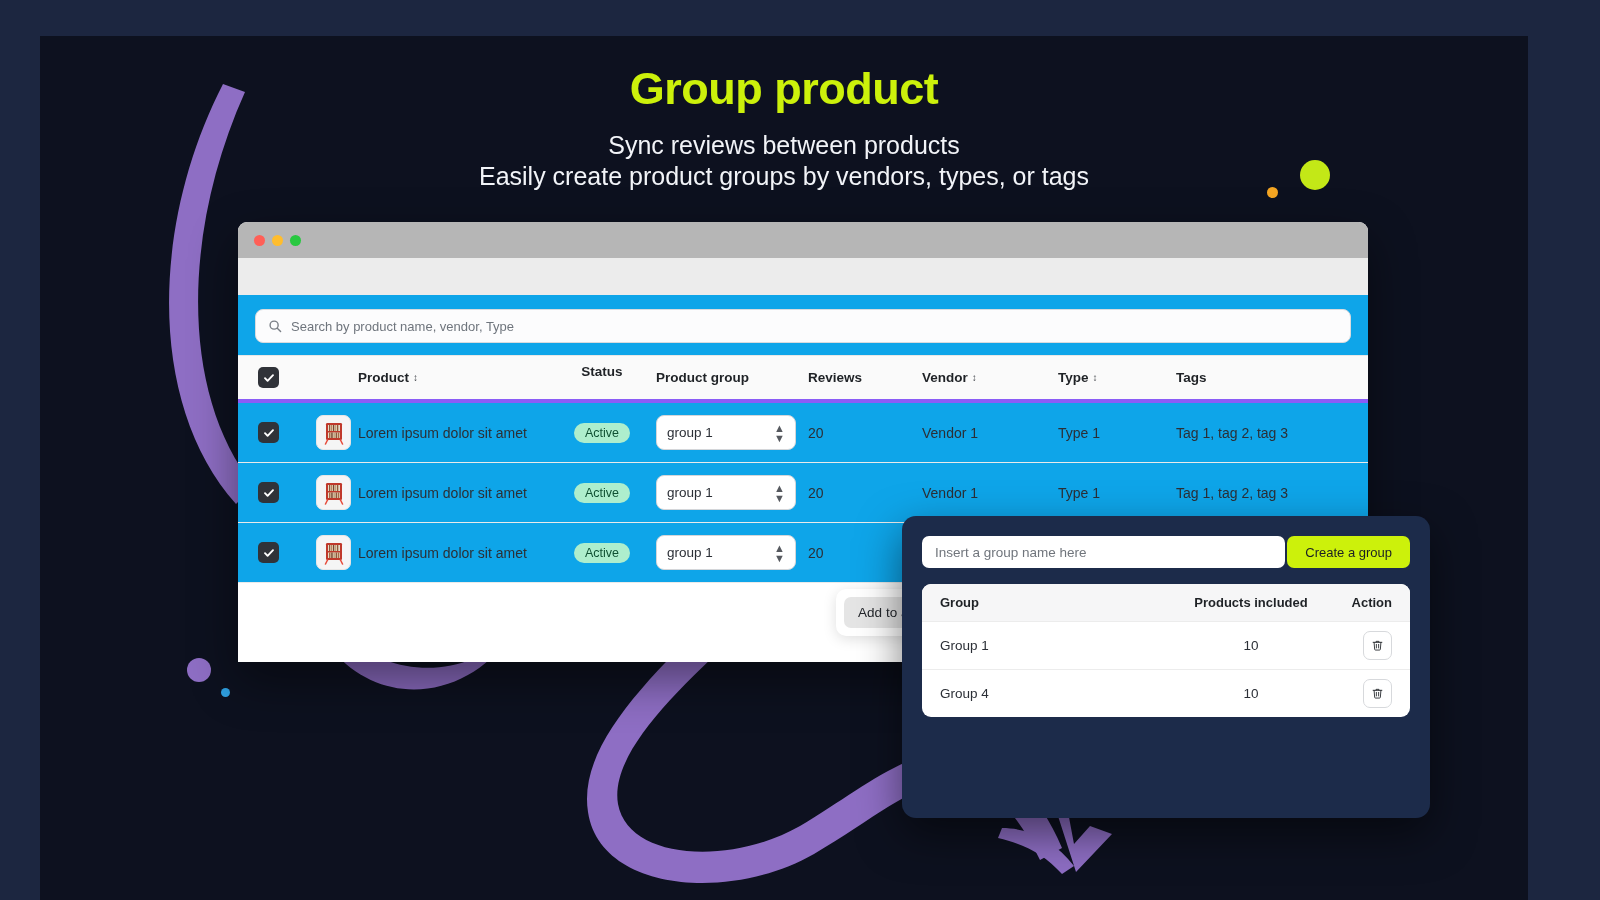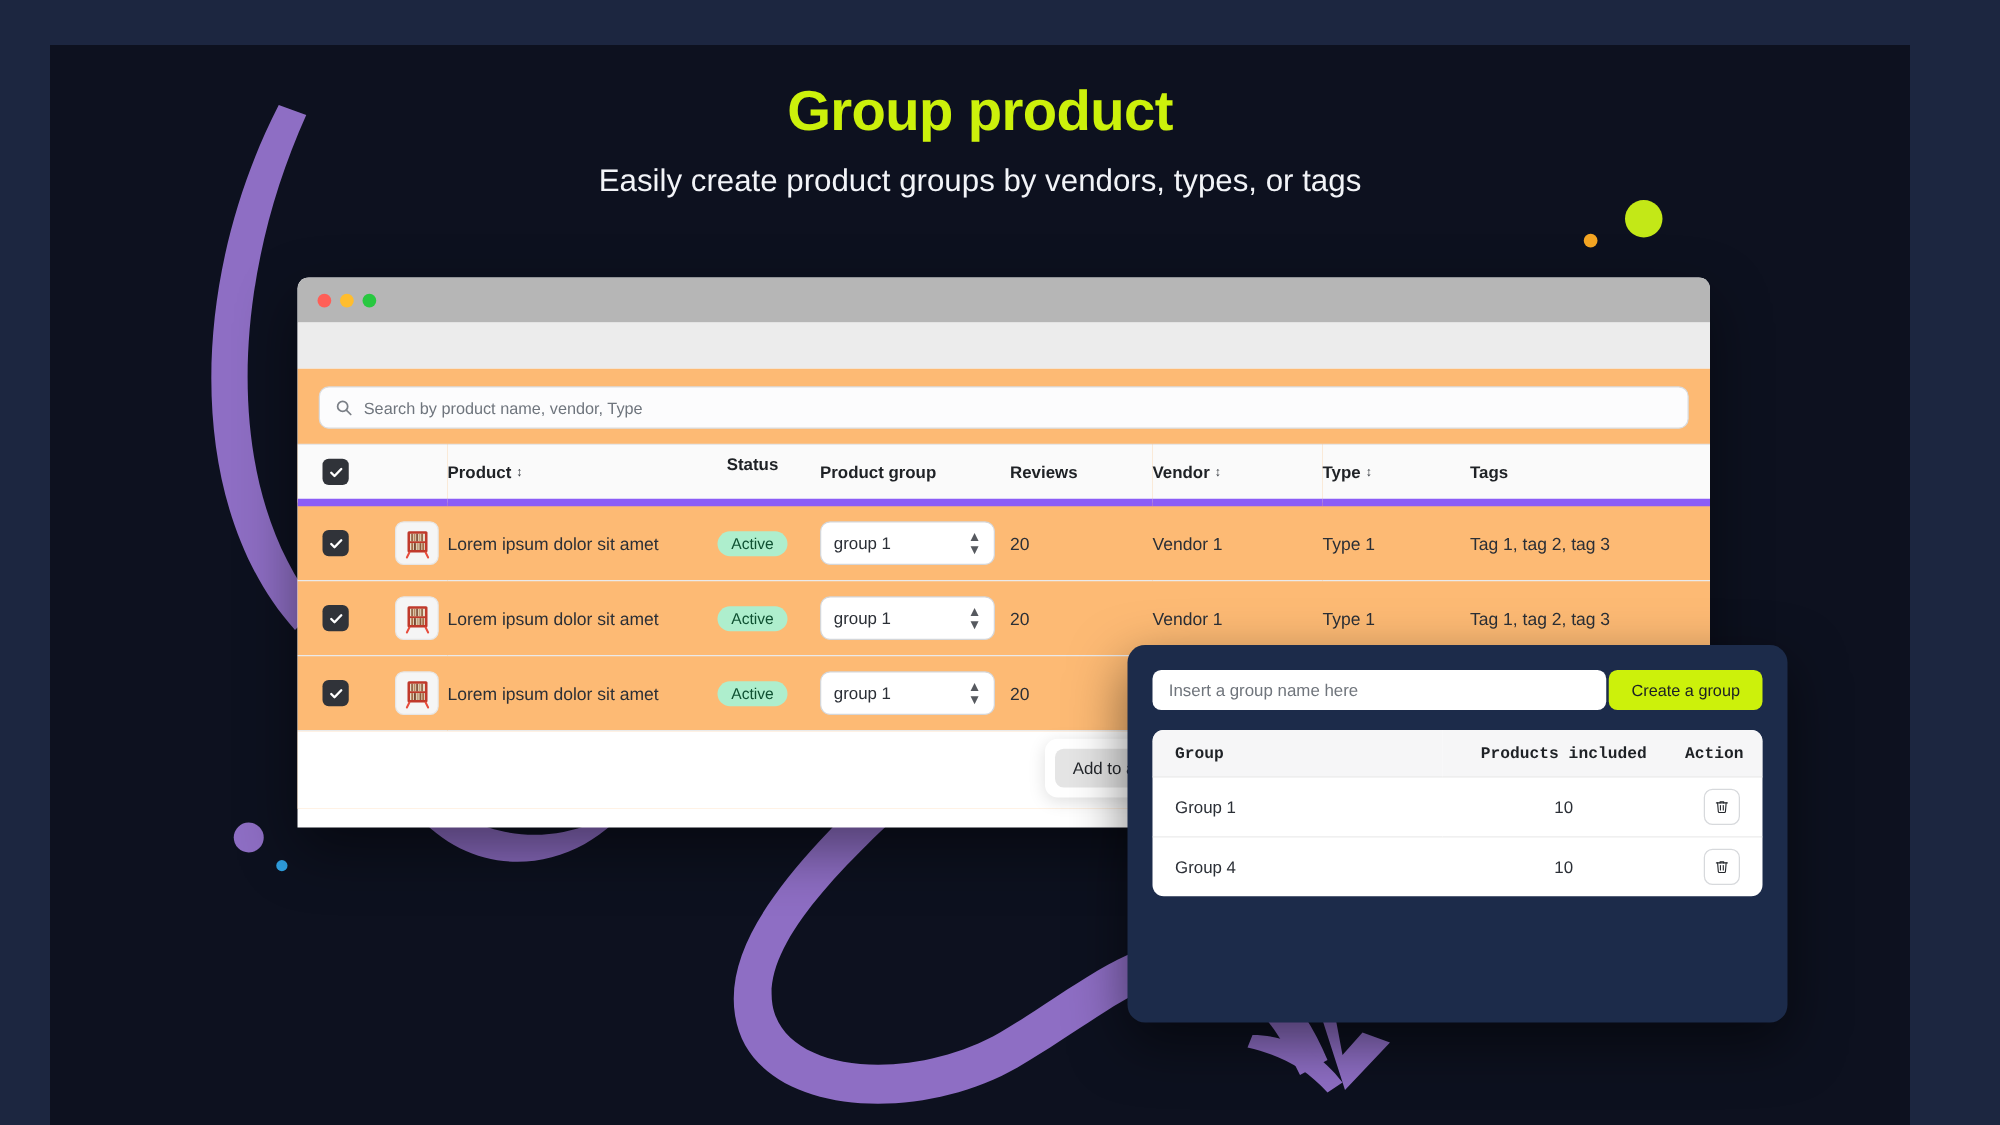--- a/index.html
+++ b/index.html
@@ -40,36 +40,36 @@
     position:absolute;left:198px;top:186px;width:1130px;height:440px;
     background:#ffffff;border-radius:9px 9px 0 0;overflow:hidden;
     box-shadow:0 18px 48px rgba(0,0,0,.45);
   }
   .titlebar{height:36px;background:#b6b6b6;display:flex;align-items:center;padding-left:16px;}
   .tl{width:11px;height:11px;border-radius:50%;margin-right:7px;}
   .tl.red{background:#ff5f57;}
   .tl.yellow{background:#ffbd2e;}
   .tl.green{background:#28c840;}
   .toolbar{height:37px;background:#ececec;}
-  .content{background:#fdba74;}
+  .content{background:#0ea5e9;}
 
   
   .searchwrap{padding:14px 17px 12px 17px;}
   .searchbox{
     display:flex;align-items:center;height:32px;
     border:1px solid #d9dbde;border-radius:8px;background:#fcfcfd;
     padding:0 12px;
   }
   .search-icon{flex:0 0 auto;margin-right:9px;color:#7a7f86;display:flex;}
   .search-text{font-size:13px;color:#6f757d;}
 
   
   table.products{width:100%;border-collapse:collapse;table-layout:fixed;}
   table.products thead th{
-    background:#fafafa;border-top:1px solid #e7e7e7;border-bottom:6px solid #8b5cf6;
+    background:#fafafa;border-top:1px solid #e7e7e7;border-bottom:4px solid #8b5cf6;
     font-size:13.5px;font-weight:bold;color:#1f2226;padding:11px 0;text-align:left;
     vertical-align:middle;
   }
   .col-cb{width:58px;padding-left:20px!important;}
   .col-img{width:42px;}
   .col-prod{width:190px;}
   .col-status{width:108px;text-align:center!important;}
   .col-group{width:152px;}
   .col-rev{width:114px;}
   .col-vendor{width:136px;}
@@ -130,21 +130,21 @@
   .gname-input::placeholder{color:#70757c;}
   .create-btn{
     background:#ccf10b;color:#1b1f25;border:none;border-radius:7px;
     padding:0 18px;height:32px;font-size:13px;font-weight:normal;
     font-family:inherit;cursor:pointer;white-space:nowrap;
   }
   .gtable-wrap{margin-top:16px;background:#fff;border-radius:9px;overflow:hidden;}
   table.groups{width:100%;border-collapse:collapse;table-layout:fixed;}
   table.groups th{
     background:#f6f6f7;font-size:13px;font-weight:bold;color:#1f2226;
-    padding:11px 0;text-align:left;font-family:Liberation Mono, monospace;
+    padding:11px 0;text-align:left;
   }
   table.groups td{
     border-top:1px solid #ececec;font-size:13.5px;color:#2b2f36;padding:9px 0;
     vertical-align:middle;height:25px;
   }
   .g-name{width:214px;padding-left:18px!important;}
   .g-count{width:194px;text-align:center!important;}
   .g-action{text-align:right!important;padding-right:18px!important;}
   th.g-count{text-align:center!important;}
   th.g-action{text-align:right!important;padding-right:18px!important;}
@@ -169,20 +169,21 @@
       <path d="M962 792 C 990 792, 1016 806, 1034 830 L 1022 838 C 1004 818, 984 808, 958 802 Z" fill="#8e6ec4"></path>
     </svg>
 
     <div class="dot dot-lime"></div>
     <div class="dot dot-orange"></div>
     <div class="dot dot-purple"></div>
     <div class="dot dot-blue"></div>
 
     <div class="title">Group product</div>
     <div class="subtitle">
+      <div>Sync reviews between products</div>
       <div>Easily create product groups by vendors, types, or tags</div>
     </div>
 
     <div class="window">
       <div class="titlebar">
         <span class="tl red"></span>
         <span class="tl yellow"></span>
         <span class="tl green"></span>
       </div>
       <div class="toolbar"></div>

